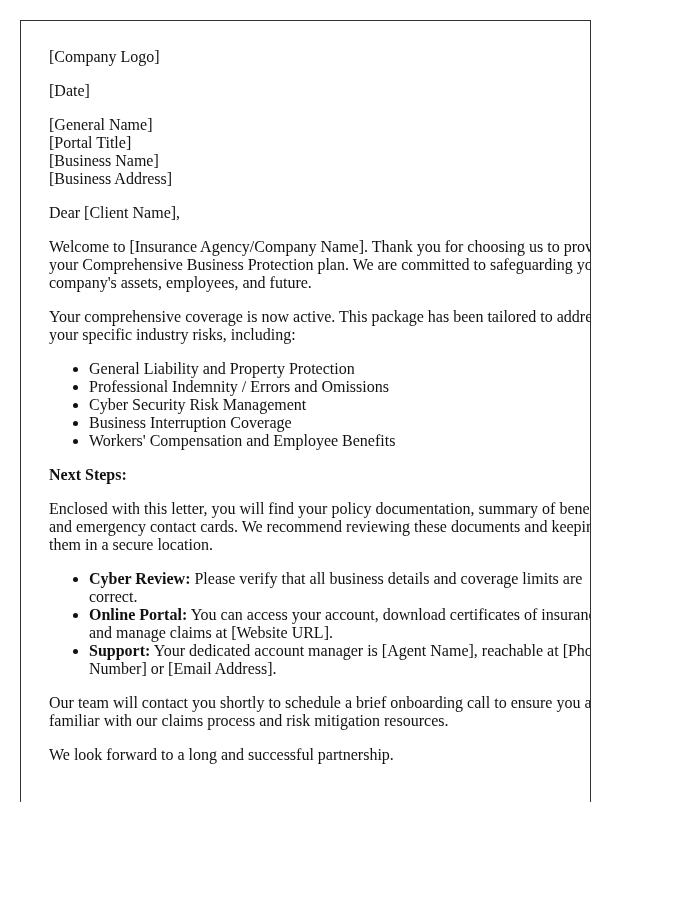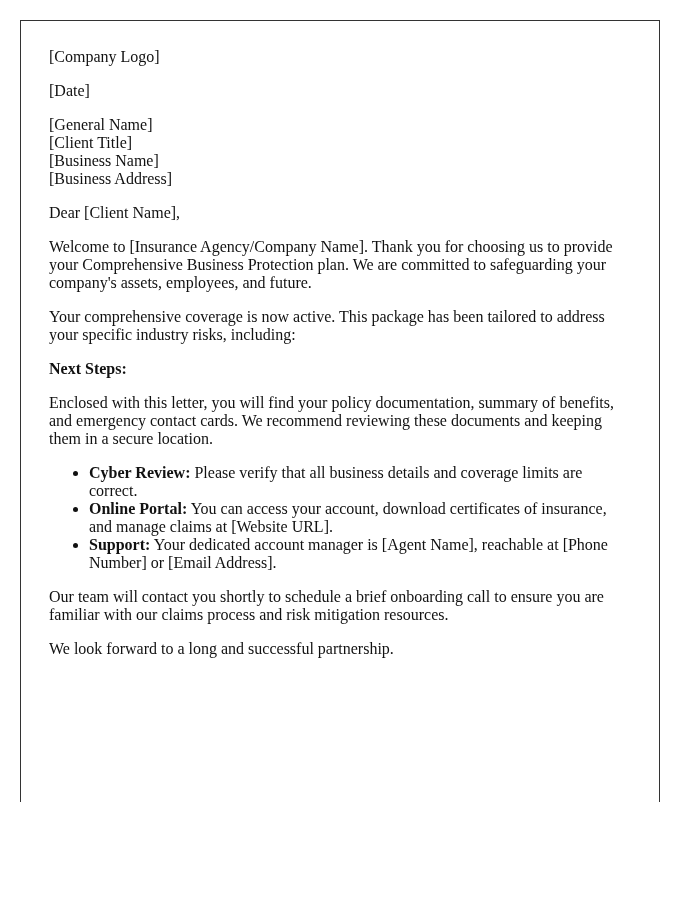--- a/index.html
+++ b/index.html
@@ -1,43 +1,50 @@
 <!DOCTYPE html>
 <html><head>
 <meta charset="utf-8">
 <style>
   html, body { margin: 0; padding: 0; background: #ffffff; }
   body { width: 700px; height: 900px; position: relative; overflow: hidden;
          font-family: "Liberation Serif", "DejaVu Serif", serif; font-size: 16px; color: #111; }
-  .letter { position: absolute; left: 20px; top: 20px; width: 640px; height: 782px;
+  .letter { position: absolute; left: 20px; top: 20px; width: 571px; height: 782px;
             border: 1px solid #333; border-bottom: none; box-sizing: border-box; overflow: hidden; }
   .content { position: absolute; left: 28px; top: 27px; width: 580px; line-height: 18px; }
   p { margin: 0 0 16px 0; }
   .block { margin-bottom: 16px; }
   .block div { line-height: 18px; }
   ul { margin: 0 0 16px 0; padding-left: 40px; }
   li { line-height: 18px; }
   b { font-weight: bold; }
 </style>
 </head>
 <body>
 
 <div class="letter">
   <div class="content">
     <p>[Company Logo]</p>
     <p>[Date]</p>
     <div class="block">
       <div>[General Name]</div>
-      <div>[Client Title]</div>
+      <div>[Portal Title]</div>
       <div>[Business Name]</div>
       <div>[Business Address]</div>
     </div>
     <p>Dear [Client Name],</p>
     <p>Welcome to [Insurance Agency/Company Name]. Thank you for choosing us to provide your Comprehensive Business Protection plan. We are committed to safeguarding your company's assets, employees, and future.</p>
     <p style="">Your comprehensive coverage is now active. This package has been tailored to address your specific industry risks, including:</p>
+    <ul>
+      <li>General Liability and Property Protection</li>
+      <li>Professional Indemnity / Errors and Omissions</li>
+      <li>Cyber Security Risk Management</li>
+      <li>Business Interruption Coverage</li>
+      <li>Workers' Compensation and Employee Benefits</li>
+    </ul>
     <p><b>Next Steps:</b></p>
     <p>Enclosed with this letter, you will find your policy documentation, summary of benefits, and emergency contact cards. We recommend reviewing these documents and keeping them in a secure location.</p>
     <ul>
       <li><b>Cyber Review:</b><span> Please verify that all business details and coverage limits are correct.</span></li>
       <li><b>Online Portal:</b><span> You can access your account, download certificates of insurance, and manage claims at [Website URL].</span></li>
       <li><b>Support:</b><span> Your dedicated account manager is [Agent Name], reachable at [Phone Number] or [Email Address].</span></li>
     </ul>
     <p>Our team will contact you shortly to schedule a brief onboarding call to ensure you are familiar with our claims process and risk mitigation resources.</p>
     <p>We look forward to a long and successful partnership.</p>
   </div>

